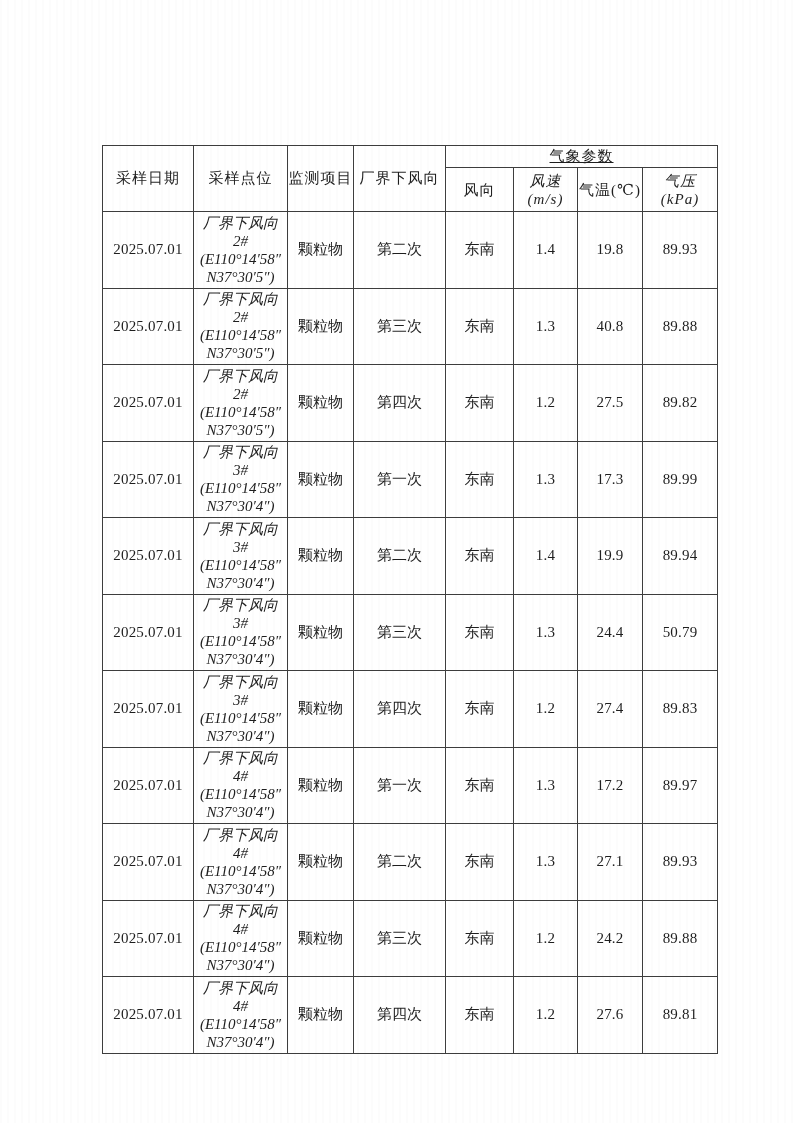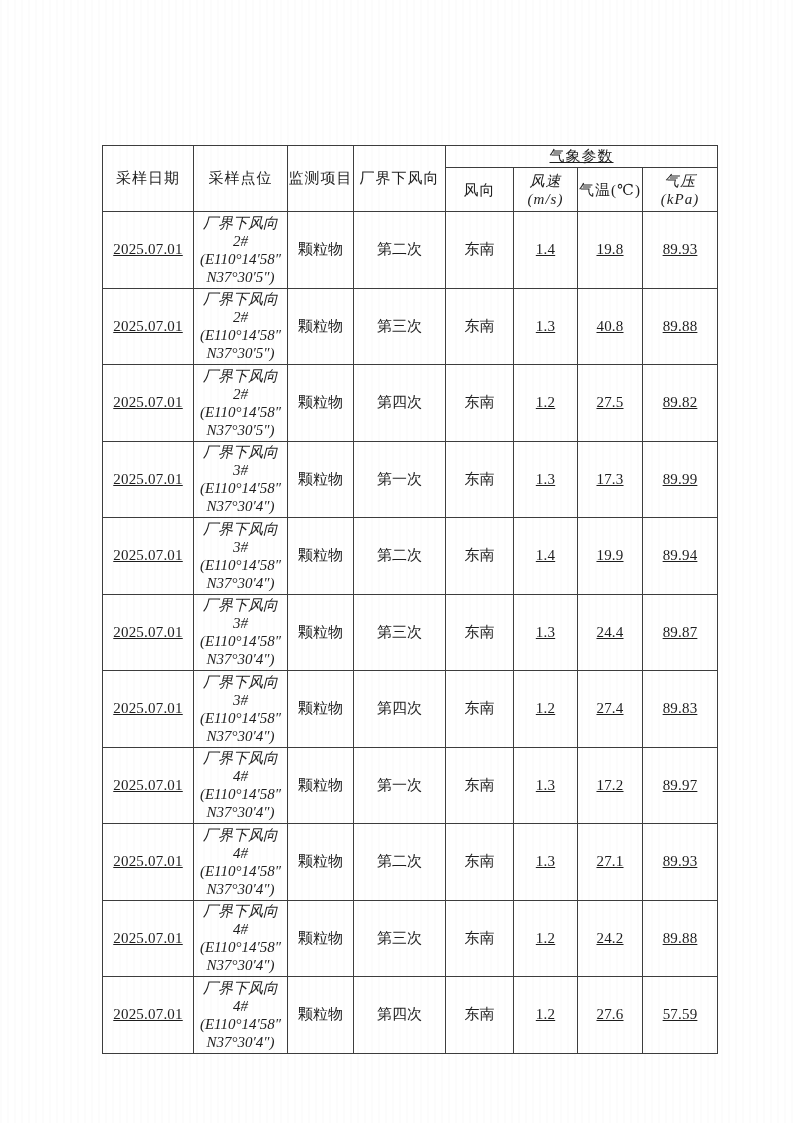--- a/index.html
+++ b/index.html
@@ -31,21 +31,21 @@
     padding: 0;
     font-size: 15px;
     overflow: hidden;
   }
   .hrow-top th.weather-group { height: 21px; line-height: 21px; text-decoration: underline; }
   .hrow-sub th { height: 43px; line-height: 18px; }
   .monitor-table thead th { letter-spacing: 1px; }
   .monitor-table tbody tr { height: 76.5px; }
   .ml { white-space: pre-line; font-style: italic; }
   .point-cell { font-size: 14.5px; line-height: 18px; letter-spacing: 0; }
-  .date-cell, .num-cell { letter-spacing: 0.2px; text-decoration: underline; }
+  .date-cell, .num-cell { letter-spacing: 0.2px; }
 </style>
 </head>
 <body>
 
 <div class="page">
   <table class="monitor-table">
     <colgroup>
       <col style="width:91px">
       <col style="width:94px">
       <col style="width:66px">
@@ -147,21 +147,21 @@
     <td class="date-cell">2025.07.01</td>
     <td class="ml point-cell">厂界下风向
 3#
 (E110°14′58″
 N37°30′4″)</td>
     <td>颗粒物</td>
     <td>第三次</td>
     <td>东南</td>
     <td class="num-cell">1.3</td>
     <td class="num-cell">24.4</td>
-    <td class="num-cell">89.87</td>
+    <td class="num-cell">50.79</td>
   </tr>
 
   <tr class="data-row">
     <td class="date-cell">2025.07.01</td>
     <td class="ml point-cell">厂界下风向
 3#
 (E110°14′58″
 N37°30′4″)</td>
     <td>颗粒物</td>
     <td>第四次</td>
@@ -217,17 +217,17 @@
     <td class="date-cell">2025.07.01</td>
     <td class="ml point-cell">厂界下风向
 4#
 (E110°14′58″
 N37°30′4″)</td>
     <td>颗粒物</td>
     <td>第四次</td>
     <td>东南</td>
     <td class="num-cell">1.2</td>
     <td class="num-cell">27.6</td>
-    <td class="num-cell">57.59</td>
+    <td class="num-cell">89.81</td>
   </tr>
 </tbody>
   </table>
 </div>
 
 </body></html>

